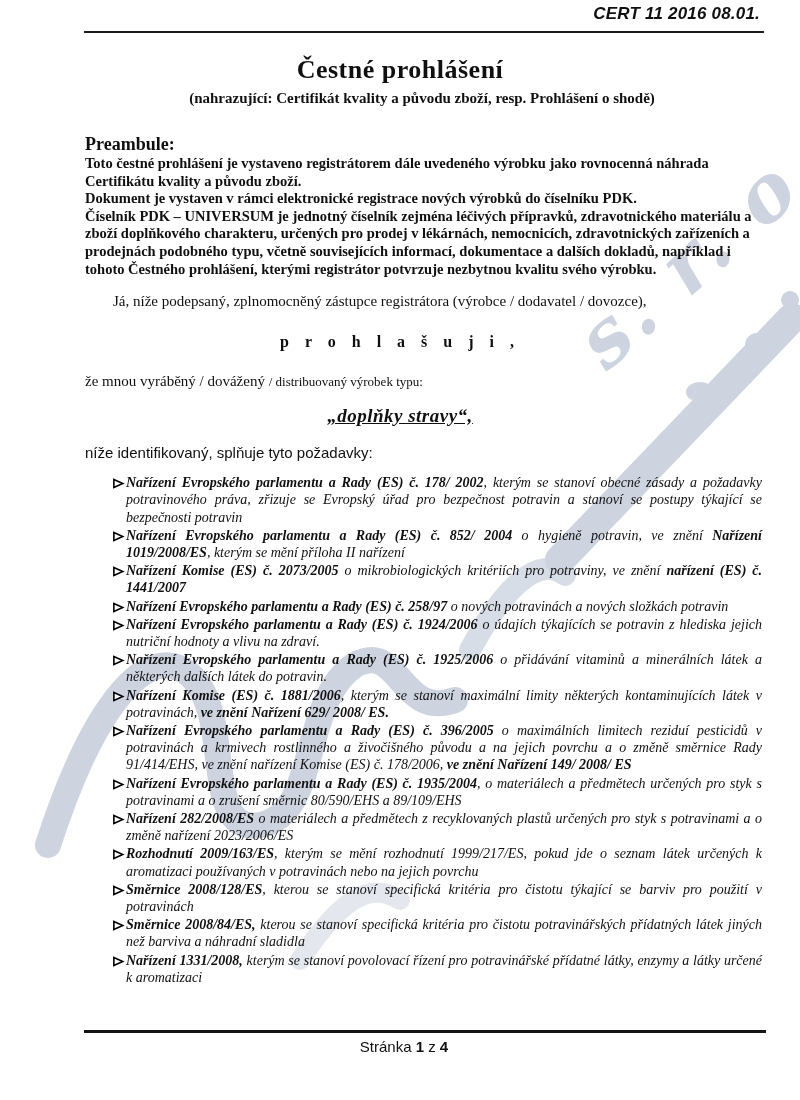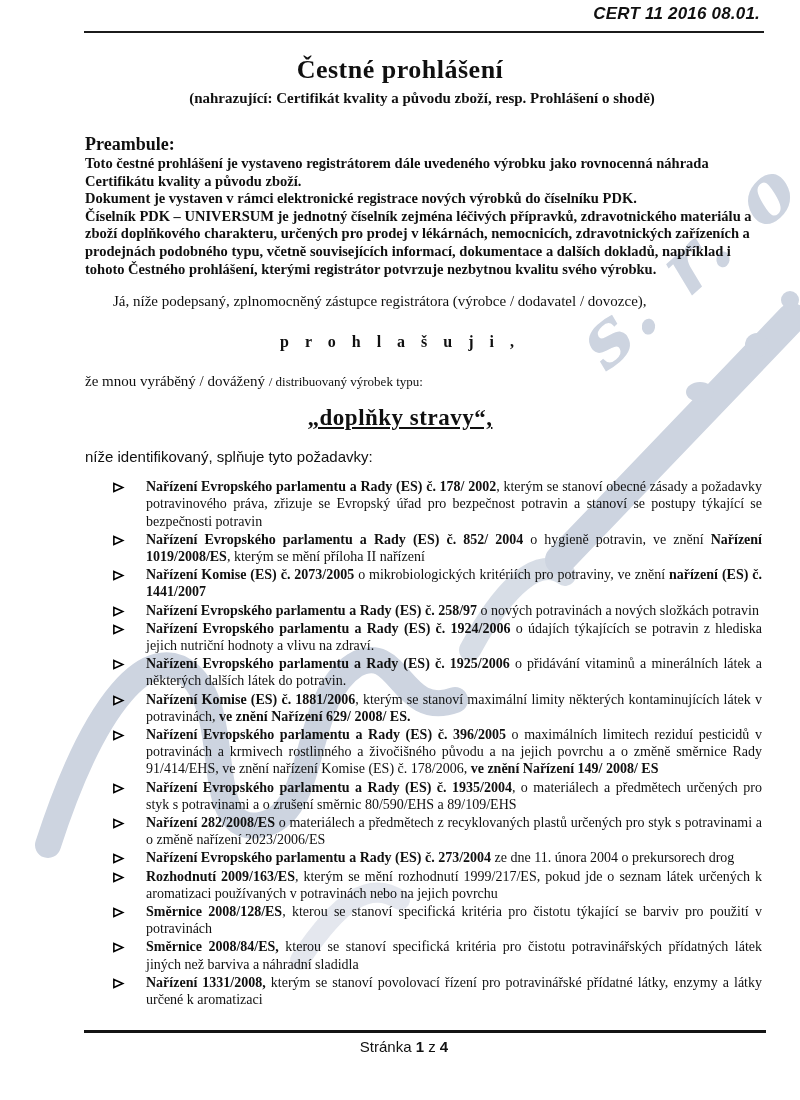--- a/index.html
+++ b/index.html
@@ -22,24 +22,24 @@
   }
   .top-rule{border:none;border-top:2px solid #1b1b1b;margin:7px 36px 0 84px;}
   .title{font-size:26px;font-weight:bold;text-align:center;margin:22px 0 0;letter-spacing:0.5px;}
   .subtitle{font-size:15px;font-weight:bold;text-align:center;margin:5px 0 0;padding-left:44px;}
   .pre-h{font-size:18px;font-weight:bold;margin:27px 36px 0 85px;}
   .pre-p{font-size:14.5px;font-weight:bold;line-height:17.6px;margin:0 36px 0 85px;}
   .intro{font-size:15px;margin:15px 36px 0 85px;text-indent:28px;}
   .verb{font-size:16px;font-weight:bold;letter-spacing:6px;text-align:center;margin:23px 0 16px;}
   .prod-line{font-size:15px;margin:22px 36px 0 85px;}
   .prod-line .small{font-size:13px;}
-  .prod-type{font-size:23px;font-weight:bold;text-align:center;text-decoration:underline;margin:15px 0 6px;letter-spacing:0.5px;}
+  .prod-type{font-size:19px;font-weight:bold;text-align:center;text-decoration:underline;margin:15px 0 6px;letter-spacing:0.5px;font-style:italic;}
   .lead{font-family:"Liberation Sans", sans-serif;font-weight:normal;font-size:15px;margin:17px 36px 0 85px;}
   .req-list{margin:13px 38px 0 112px;}
-  .req-item{display:flex;gap:21px;margin:0 0 1px 0;}
+  .req-item{display:flex;gap:1px;margin:0 0 1px 0;font-style:italic;}
   .bullet{flex:0 0 13px;width:13px;height:13px;margin-top:3px;}
   .req-text{font-size:14px;line-height:17.2px;text-align:justify;flex:1 1 auto;}
   .req-text .b{font-weight:bold;}
   .footer-rule{position:absolute;left:84px;right:34px;top:1030px;border:none;border-top:3px solid #141414;margin:0;}
   .page-footer{
     position:absolute;top:1038px;left:8px;right:0;text-align:center;
     font-family:"Liberation Sans", sans-serif;font-size:15px;color:#111;
   }
   .page-footer .b{font-weight:bold;}
 </style>
@@ -142,26 +142,20 @@
         <div class="req-item">
           <svg class="bullet" viewBox="0 0 14 14">
             <path d="M2 2.6 L11.6 7 L2 11.4 Z" fill="#ffffff" stroke="#000000" stroke-width="1.7" stroke-linejoin="miter"></path>
           </svg>
           <div class="req-text"><span class="b">Nařízení 282/2008/ES</span><span> o materiálech a předmětech z recyklovaných plastů určených pro styk s potravinami a o změně nařízení 2023/2006/ES</span></div>
         </div>
         <div class="req-item">
           <svg class="bullet" viewBox="0 0 14 14">
             <path d="M2 2.6 L11.6 7 L2 11.4 Z" fill="#ffffff" stroke="#000000" stroke-width="1.7" stroke-linejoin="miter"></path>
           </svg>
-          <div class="req-text"><span class="b">Nařízení Evropského parlamentu a Rady (ES) č. 273/2004</span><span> ze dne 11. února 2004 o prekursorech drog</span></div>
-        </div>
-        <div class="req-item">
-          <svg class="bullet" viewBox="0 0 14 14">
-            <path d="M2 2.6 L11.6 7 L2 11.4 Z" fill="#ffffff" stroke="#000000" stroke-width="1.7" stroke-linejoin="miter"></path>
-          </svg>
           <div class="req-text"><span class="b">Rozhodnutí 2009/163/ES</span><span>, kterým se mění rozhodnutí 1999/217/ES, pokud jde o seznam látek určených k aromatizaci používaných v potravinách nebo na jejich povrchu</span></div>
         </div>
         <div class="req-item">
           <svg class="bullet" viewBox="0 0 14 14">
             <path d="M2 2.6 L11.6 7 L2 11.4 Z" fill="#ffffff" stroke="#000000" stroke-width="1.7" stroke-linejoin="miter"></path>
           </svg>
           <div class="req-text"><span class="b">Směrnice 2008/128/ES</span><span>, kterou se stanoví specifická kritéria pro čistotu týkající se barviv pro použití v potravinách</span></div>
         </div>
         <div class="req-item">
           <svg class="bullet" viewBox="0 0 14 14">

